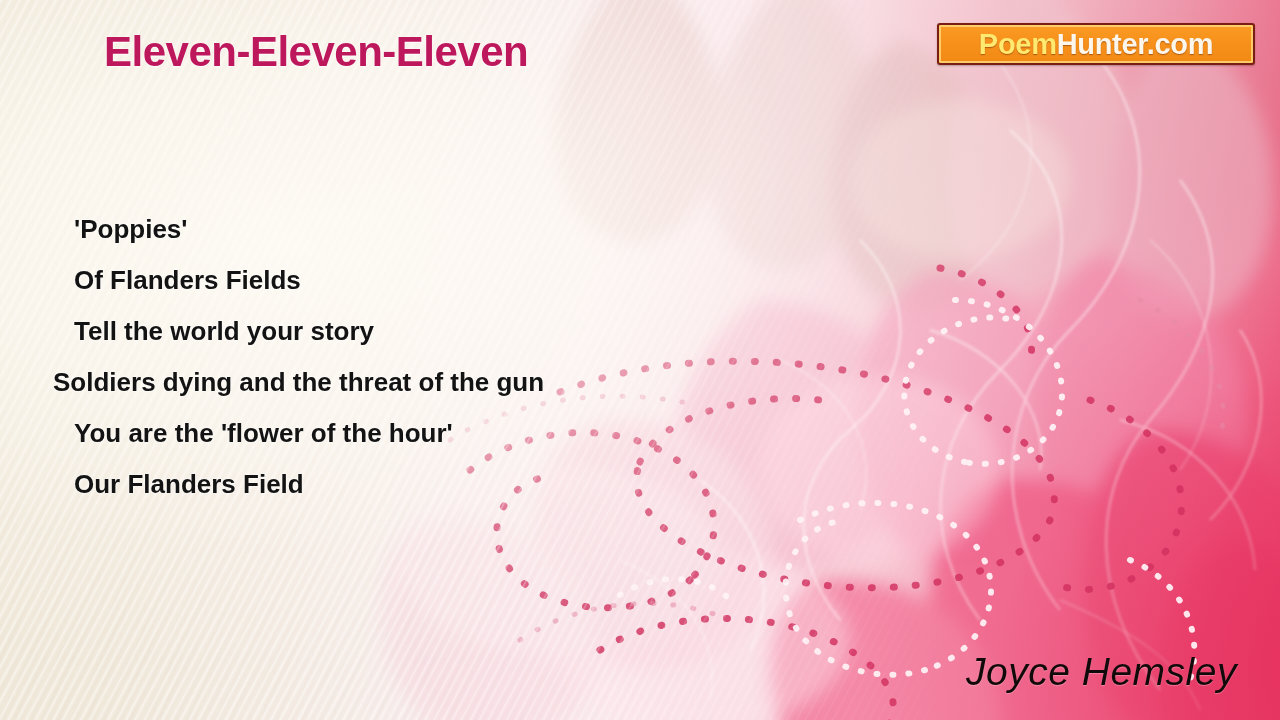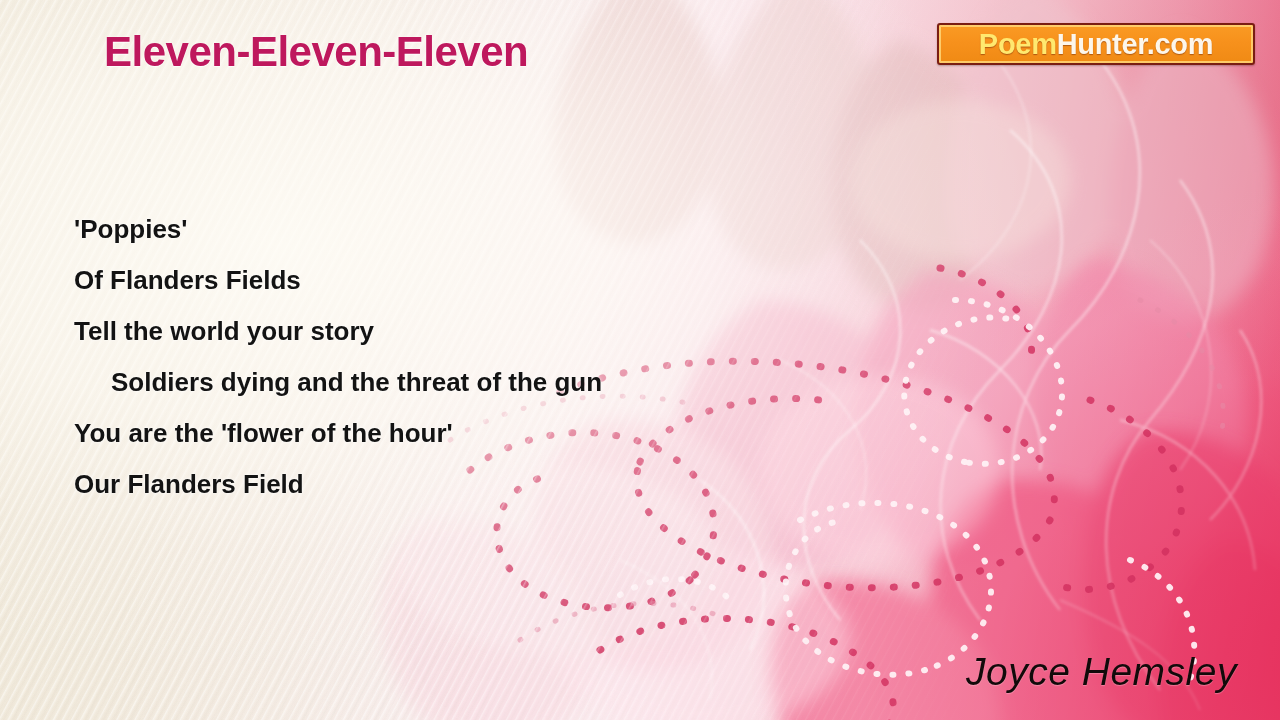--- a/index.html
+++ b/index.html
@@ -131,21 +131,21 @@
   .poem-line {
     font-size: 26px;
     font-weight: bold;
     color: #131313;
     text-shadow: 0 0 2px rgba(255,255,255,0.88), 0 0 4px rgba(255,255,255,0.5);
     height: 51px;
     line-height: 30px;
     white-space: nowrap;
     padding-left: 74px;
   }
-  .poem-line.indent { padding-left: 111px; }
+  .poem-line.indent { padding-left: 53px; }
 
   
   #logo-badge {
     position: absolute;
     left: 937px;
     top: 23px;
     width: 318px;
     height: 42px;
     box-sizing: border-box;
     border: 2px solid #7a1d12;

